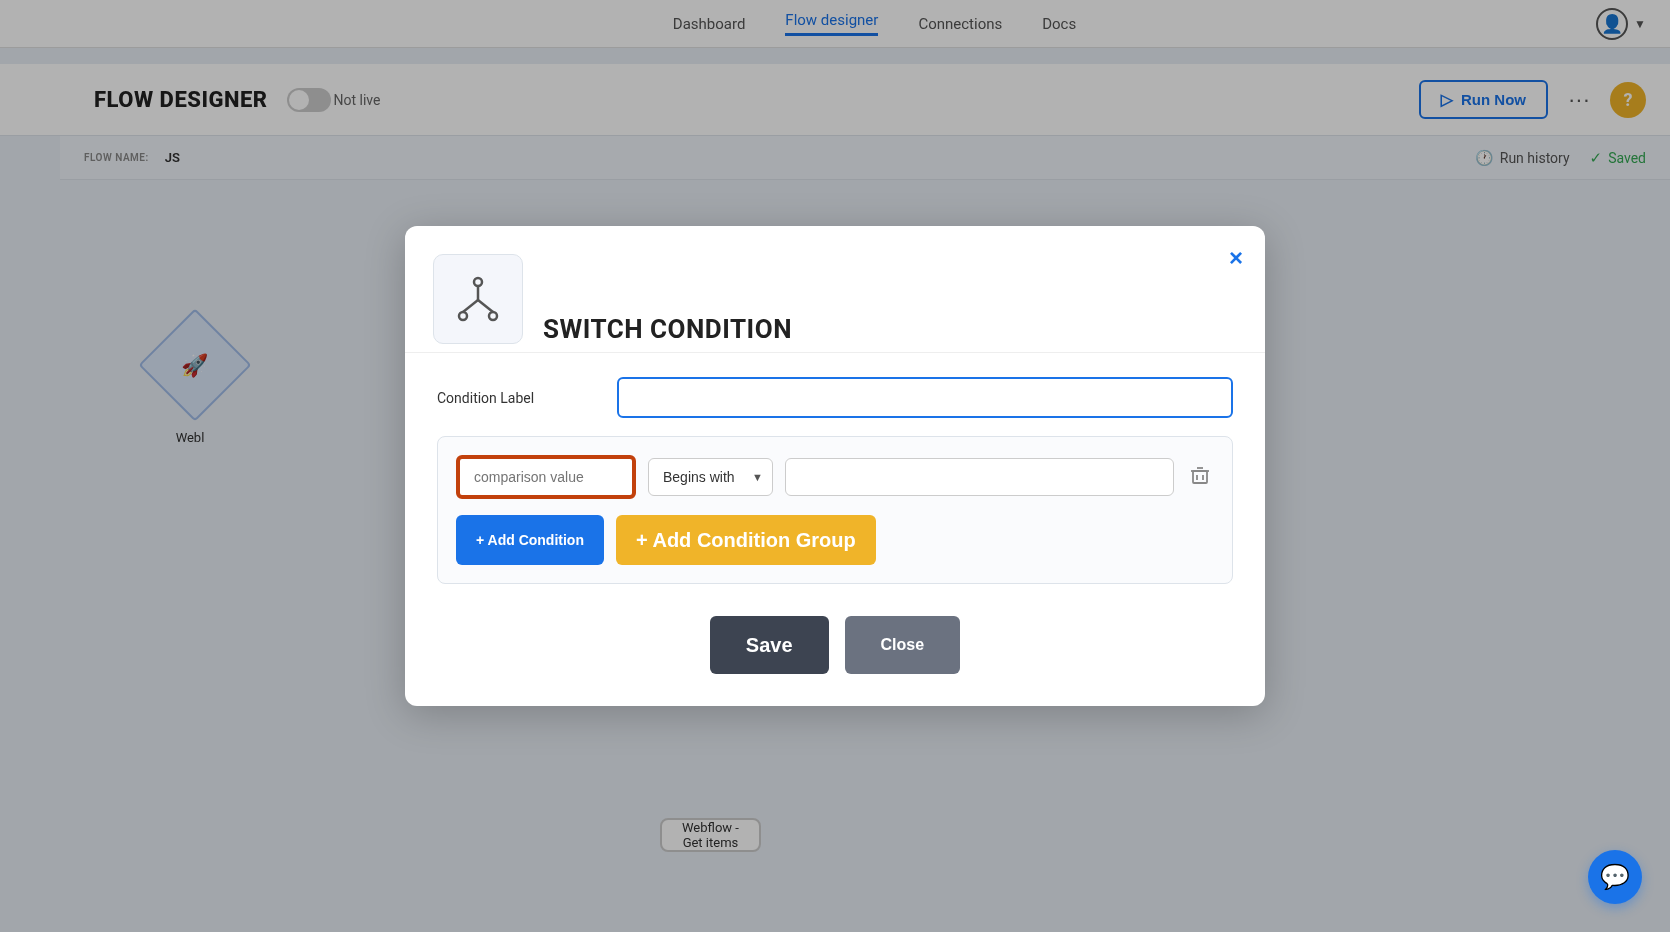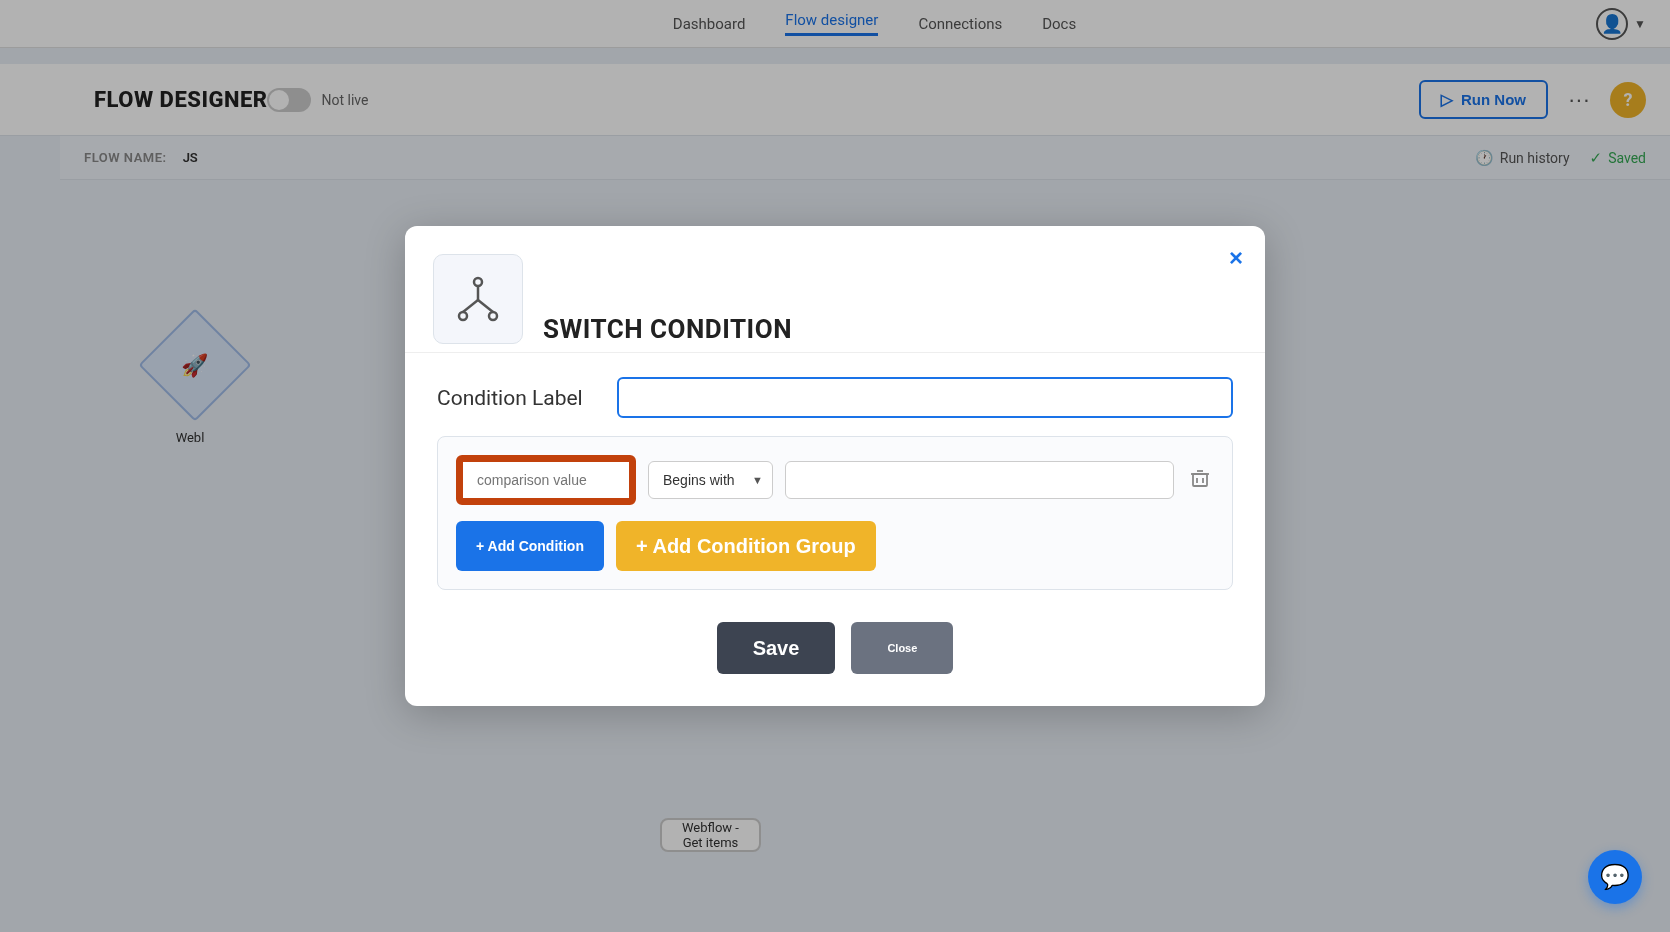--- a/index.html
+++ b/index.html
@@ -93,21 +93,22 @@
     .flow-title {
       font-size: 22px;
       font-weight: 800;
       color: #222;
       margin-left: 70px;
       letter-spacing: 0.5px;
     }
     .flow-toggle-area {
       display: flex;
       align-items: center;
-      gap: 10px;
+      gap: 2px;
+      margin-left: 20px;
     }
     .toggle-switch {
       width: 44px;
       height: 24px;
       background: #ccc;
       border-radius: 12px;
       position: relative;
       cursor: pointer;
     }
     .toggle-switch::after {
@@ -175,21 +176,21 @@
       height: 44px;
       background: #f0f4fa;
       border-bottom: 1px solid #dde3ea;
       display: flex;
       align-items: center;
       padding: 0 24px;
       gap: 16px;
       z-index: 8;
     }
     .flow-name-label {
-      font-size: 13px;
+      font-size: 10px;
       color: #888;
       font-weight: 600;
       text-transform: uppercase;
       letter-spacing: 0.5px;
     }
     .flow-name-value {
       font-size: 13px;
       color: #333;
       font-weight: 600;
     }
@@ -314,21 +315,21 @@
     .modal-body {
       padding: 24px 32px 0 32px;
     }
     .form-row {
       display: flex;
       align-items: center;
       margin-bottom: 18px;
       gap: 20px;
     }
     .form-label {
-      font-size: 21px;
+      font-size: 14px;
       color: #333;
       width: 160px;
       flex-shrink: 0;
     }
     .form-input {
       flex: 1;
       border: 2px solid #1a73e8;
       border-radius: 6px;
       padding: 10px 14px;
       font-size: 15px;
@@ -350,21 +351,21 @@
       margin-top: 8px;
       background: #fafbfd;
     }
     .condition-row {
       display: flex;
       align-items: center;
       gap: 12px;
       margin-bottom: 16px;
     }
     .condition-input {
-      border: 7px solid #c2410c;
+      border: 4px solid #c2410c;
       border-radius: 6px;
       padding: 10px 14px;
       font-size: 14px;
       color: #999;
       background: #fff;
       width: 180px;
       outline: none;
     }
     .condition-select {
       border: 1px solid #ccc;
@@ -461,21 +462,21 @@
       font-size: 20px;
       font-weight: 600;
       cursor: pointer;
     }
     .close-btn {
       background: #6b7280;
       color: #fff;
       border: none;
       border-radius: 6px;
       padding: 20px 36px;
-      font-size: 11px;
+      font-size: 16px;
       font-weight: 600;
       cursor: pointer;
     }
 
     
     .chat-btn {
       position: fixed;
       bottom: 28px;
       right: 28px;
       width: 54px;

